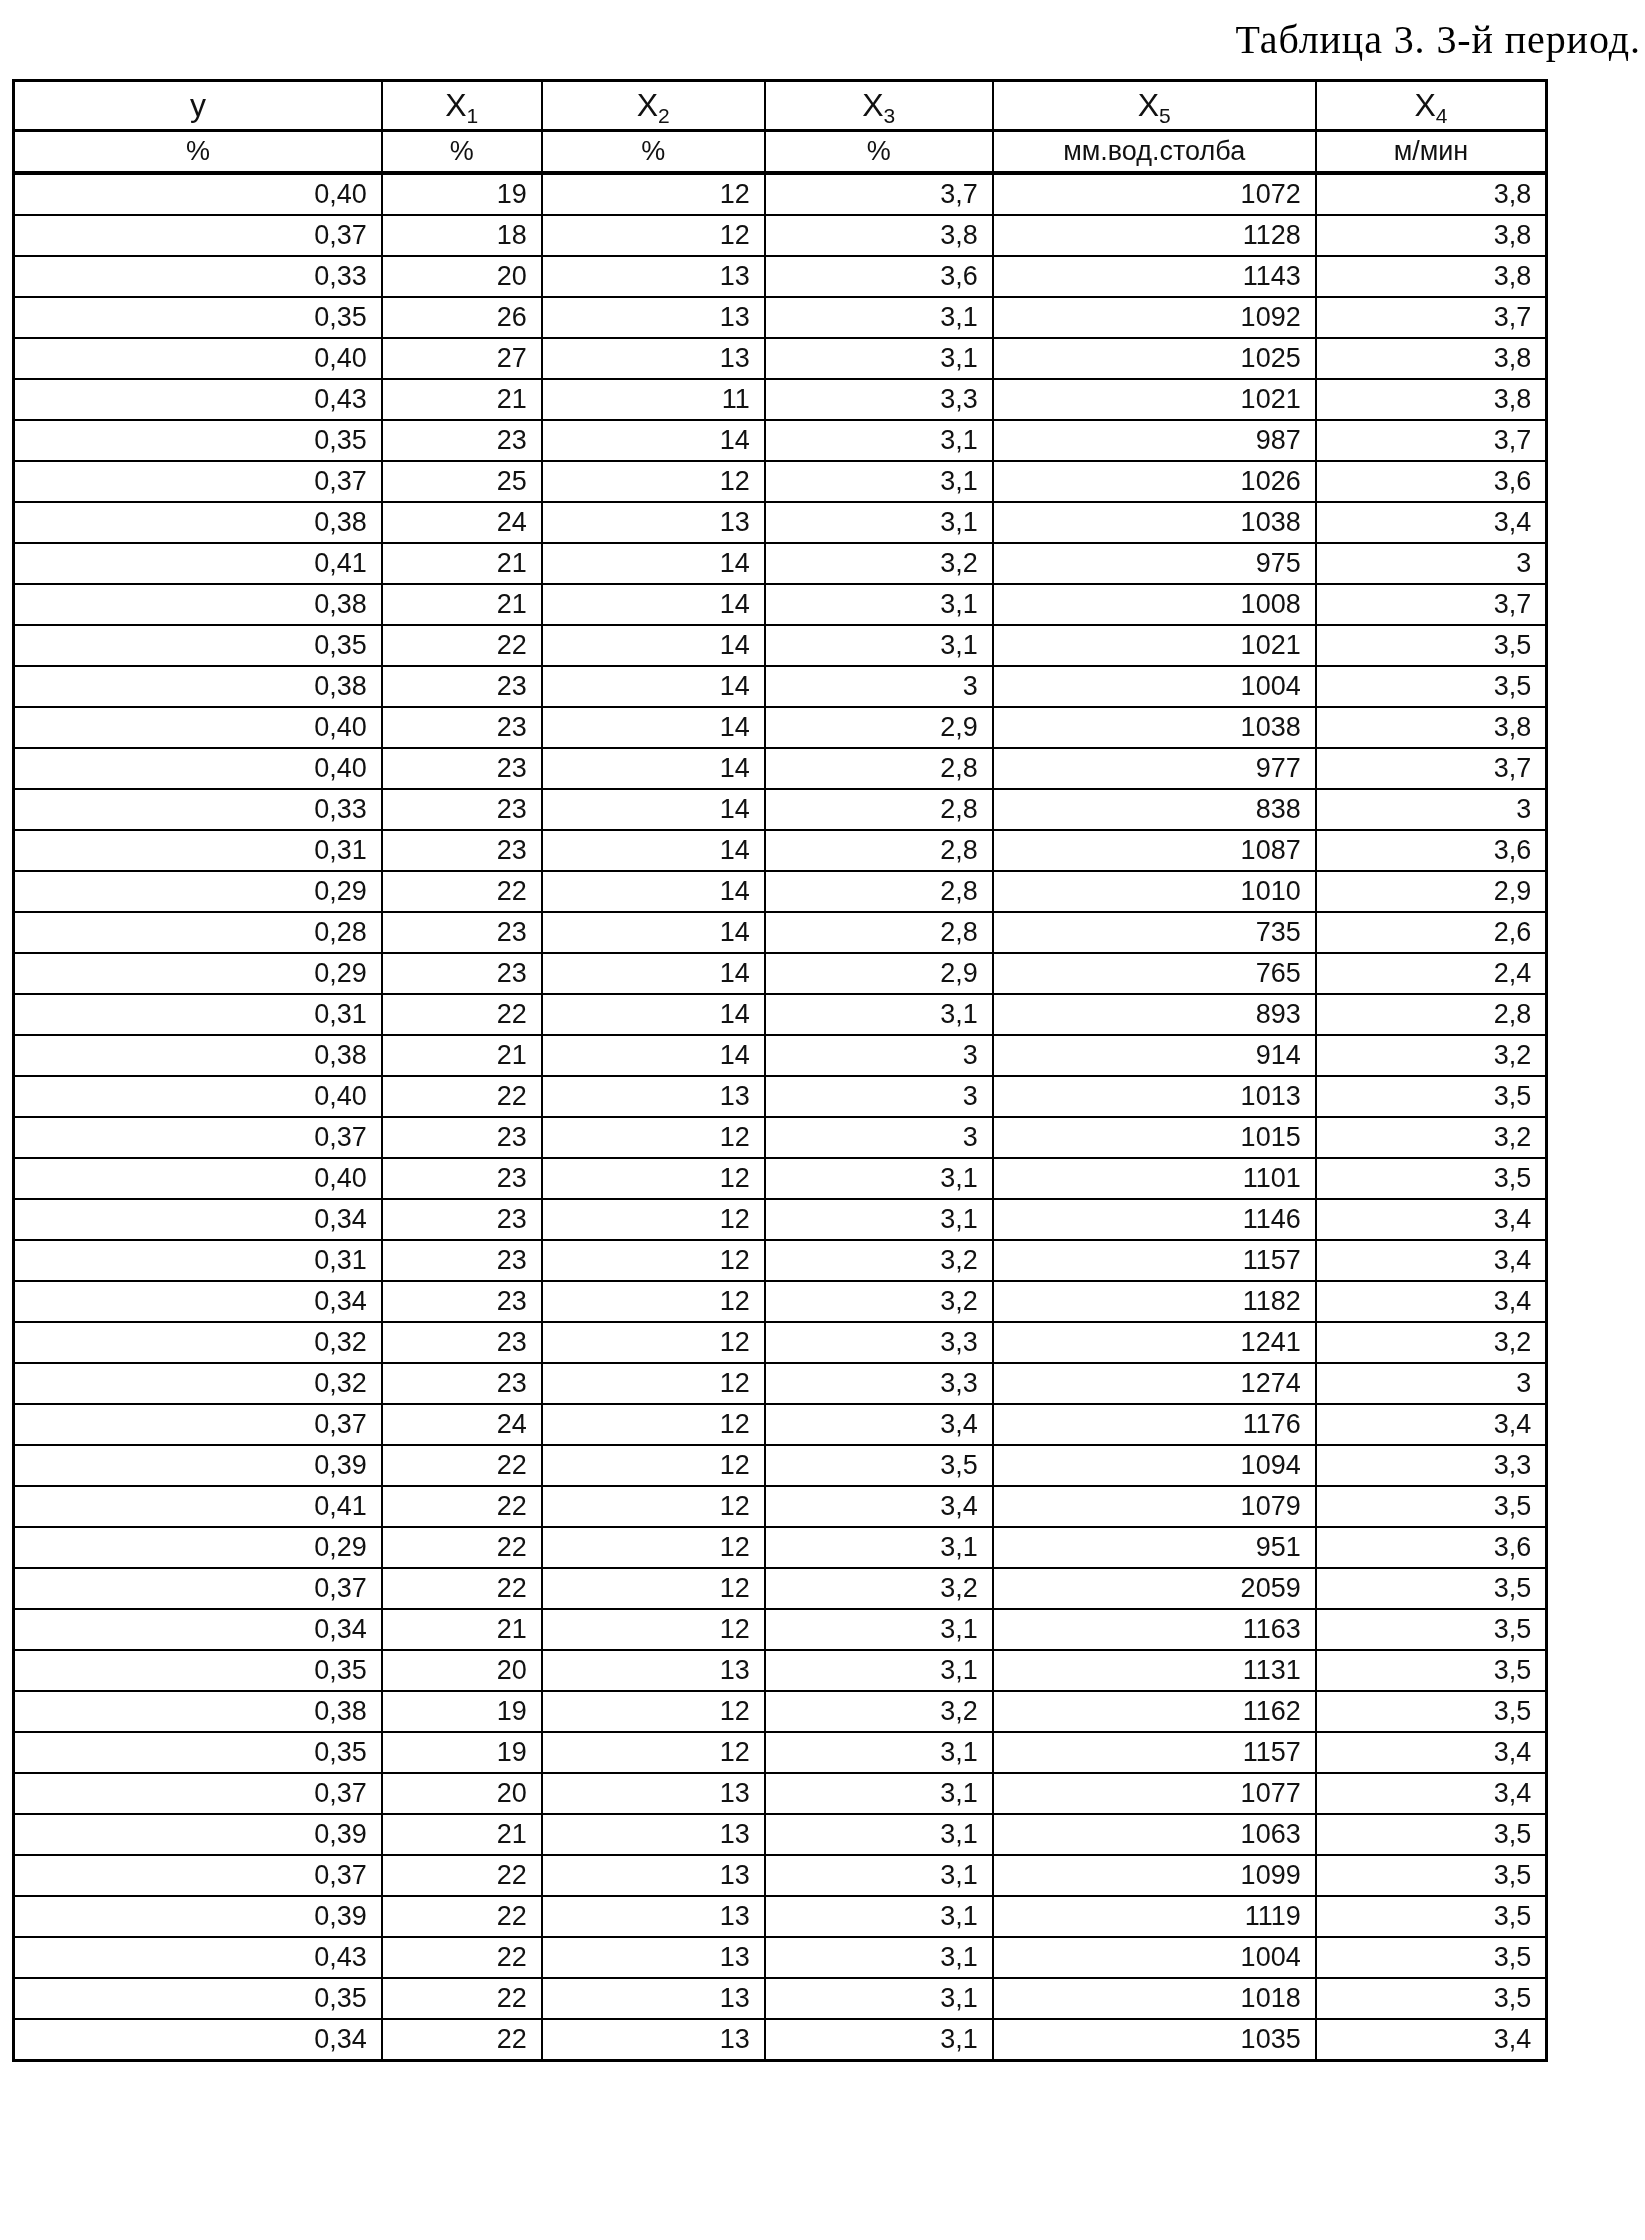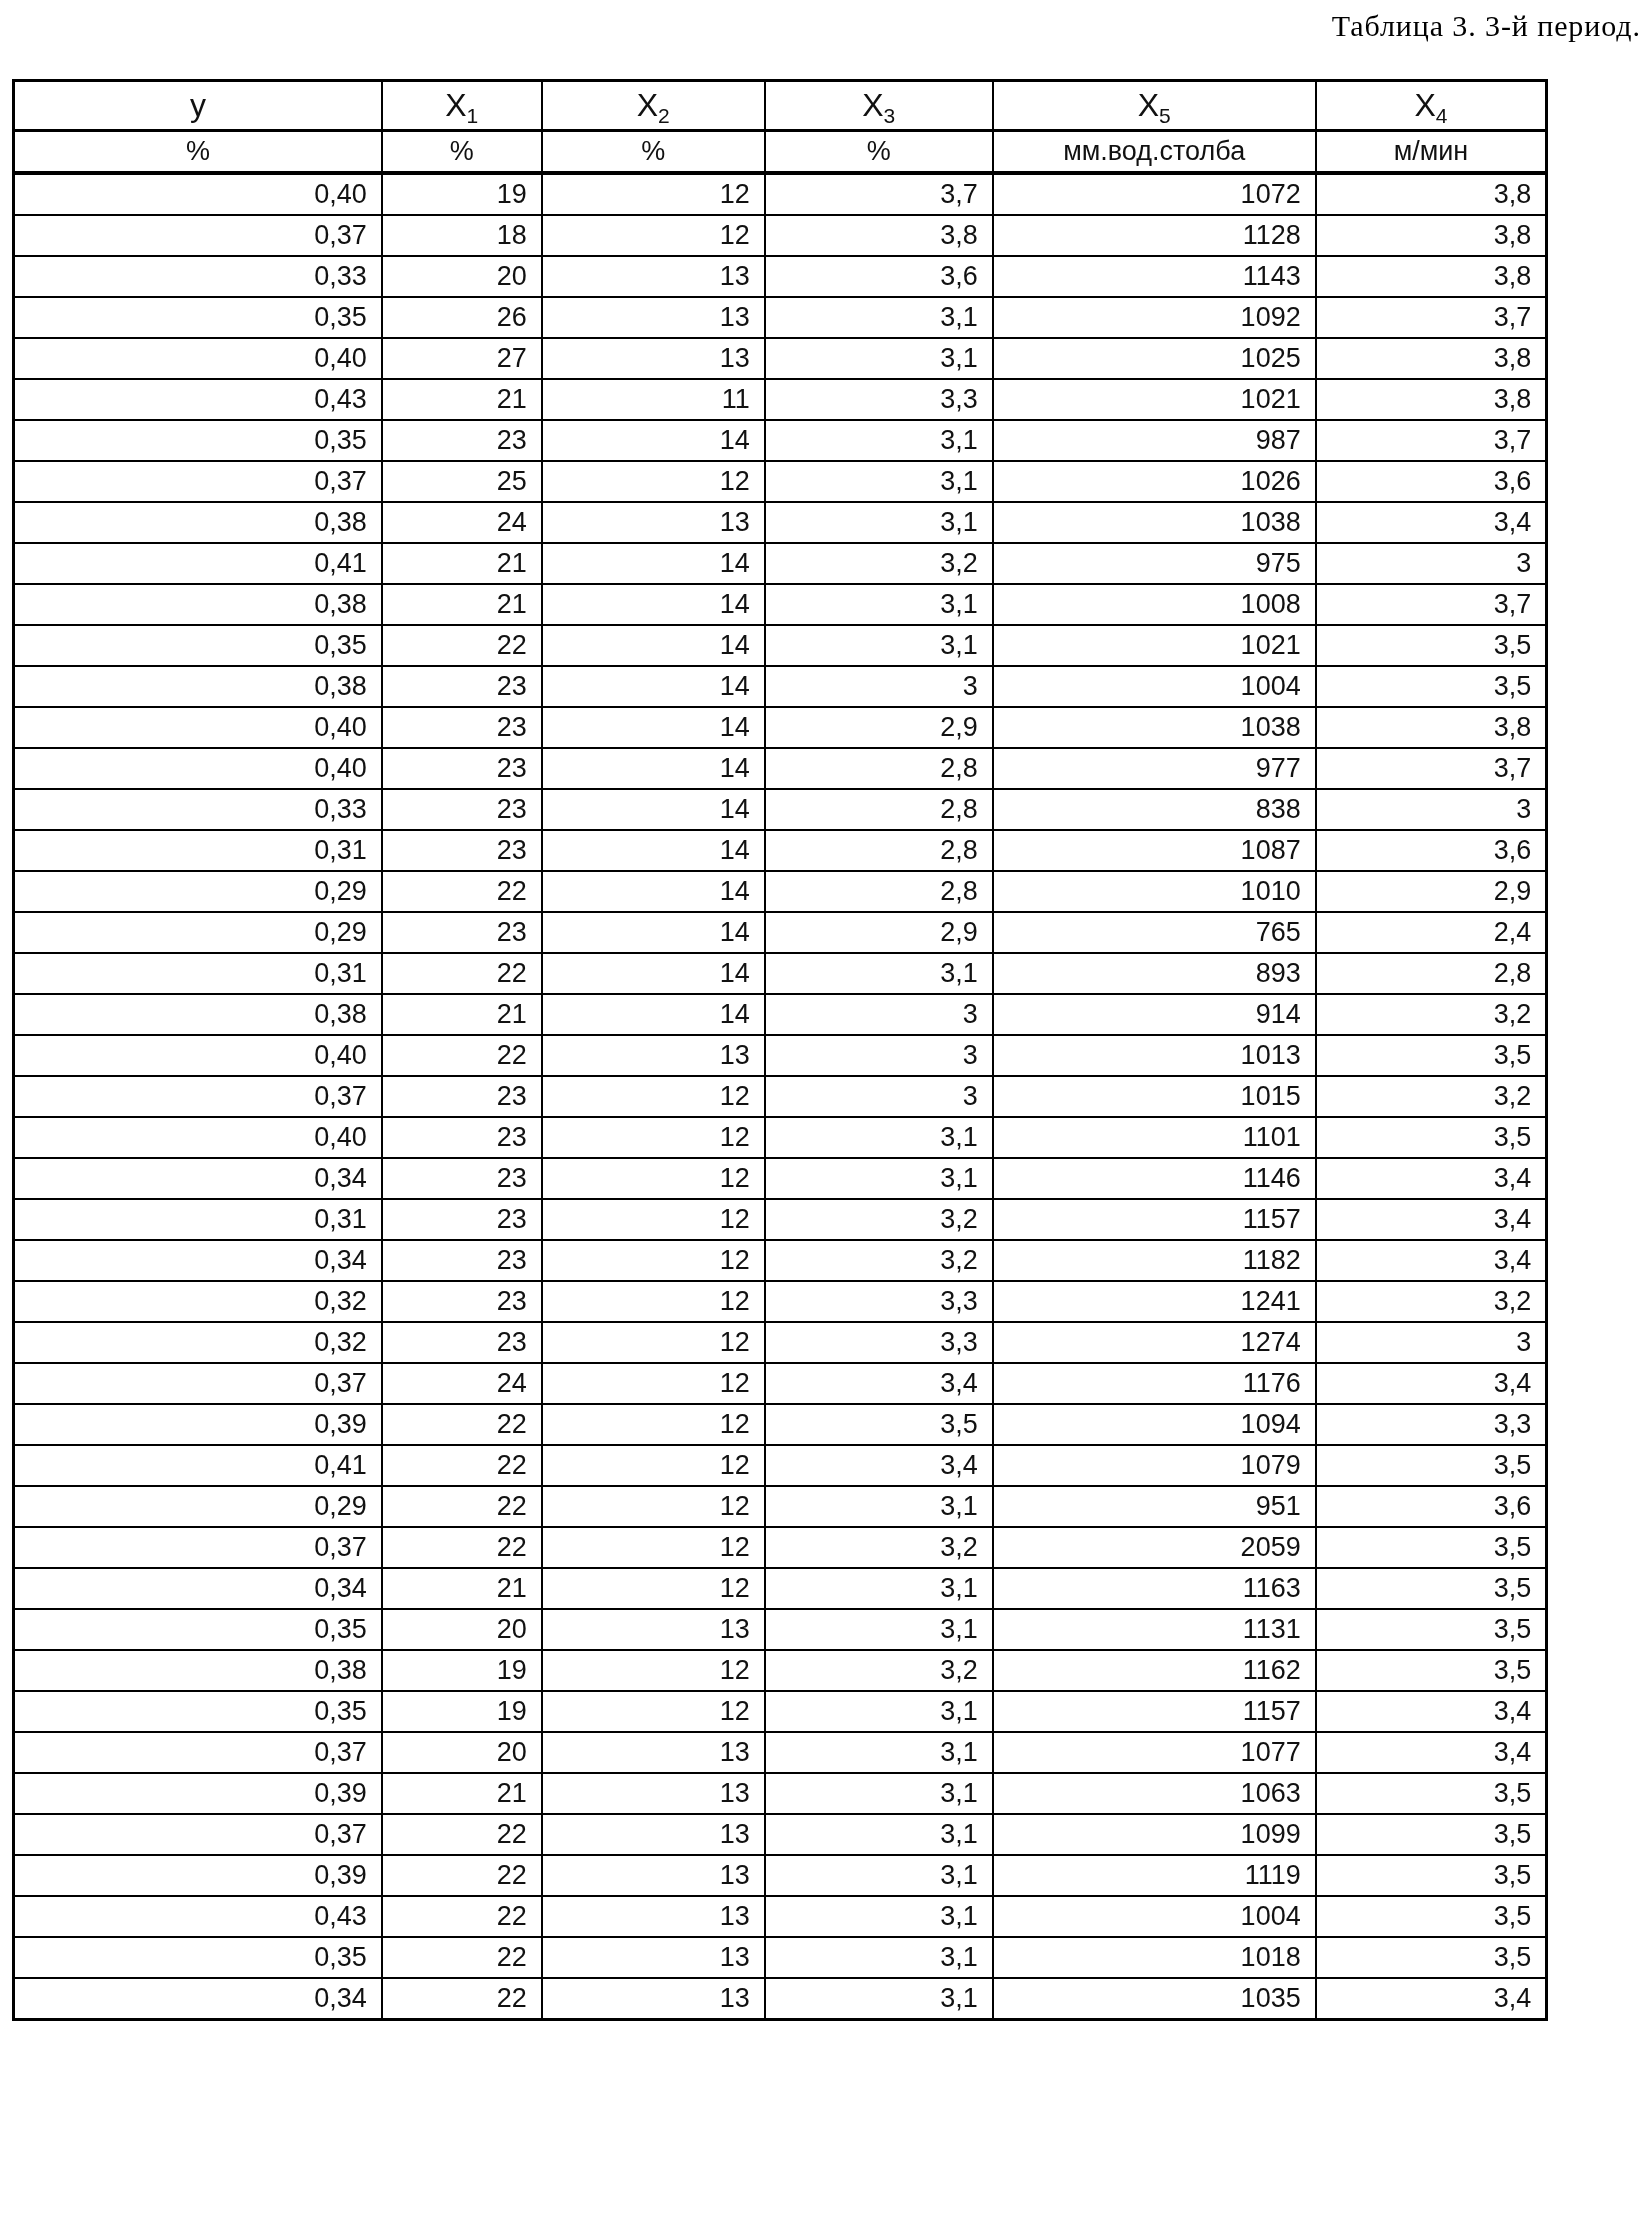--- a/index.html
+++ b/index.html
@@ -10,24 +10,24 @@
   body {
     width: 1646px;
     height: 2240px;
     position: relative;
     overflow: hidden;
     font-family: "Liberation Sans", sans-serif;
     color: #111111;
   }
   .page-title {
     position: absolute;
-    top: 9px;
+    top: 16px;
     right: 5.2px;
     font-family: "Liberation Serif", serif;
-    font-size: 30px;
+    font-size: 40px;
     letter-spacing: 0.9px;
     color: #000000;
     white-space: nowrap;
   }
   table.data-table {
     position: absolute;
     left: 12.2px;
     top: 79px;
     width: 1532px;
     border-collapse: collapse;
@@ -244,20 +244,28 @@
       </tr>
       <tr class="data-row">
         <td>0,29</td>
         <td>22</td>
         <td>14</td>
         <td>2,8</td>
         <td>1010</td>
         <td>2,9</td>
       </tr>
       <tr class="data-row">
+        <td>0,28</td>
+        <td>23</td>
+        <td>14</td>
+        <td>2,8</td>
+        <td>735</td>
+        <td>2,6</td>
+      </tr>
+      <tr class="data-row">
         <td>0,29</td>
         <td>23</td>
         <td>14</td>
         <td>2,9</td>
         <td>765</td>
         <td>2,4</td>
       </tr>
       <tr class="data-row">
         <td>0,31</td>
         <td>22</td>

